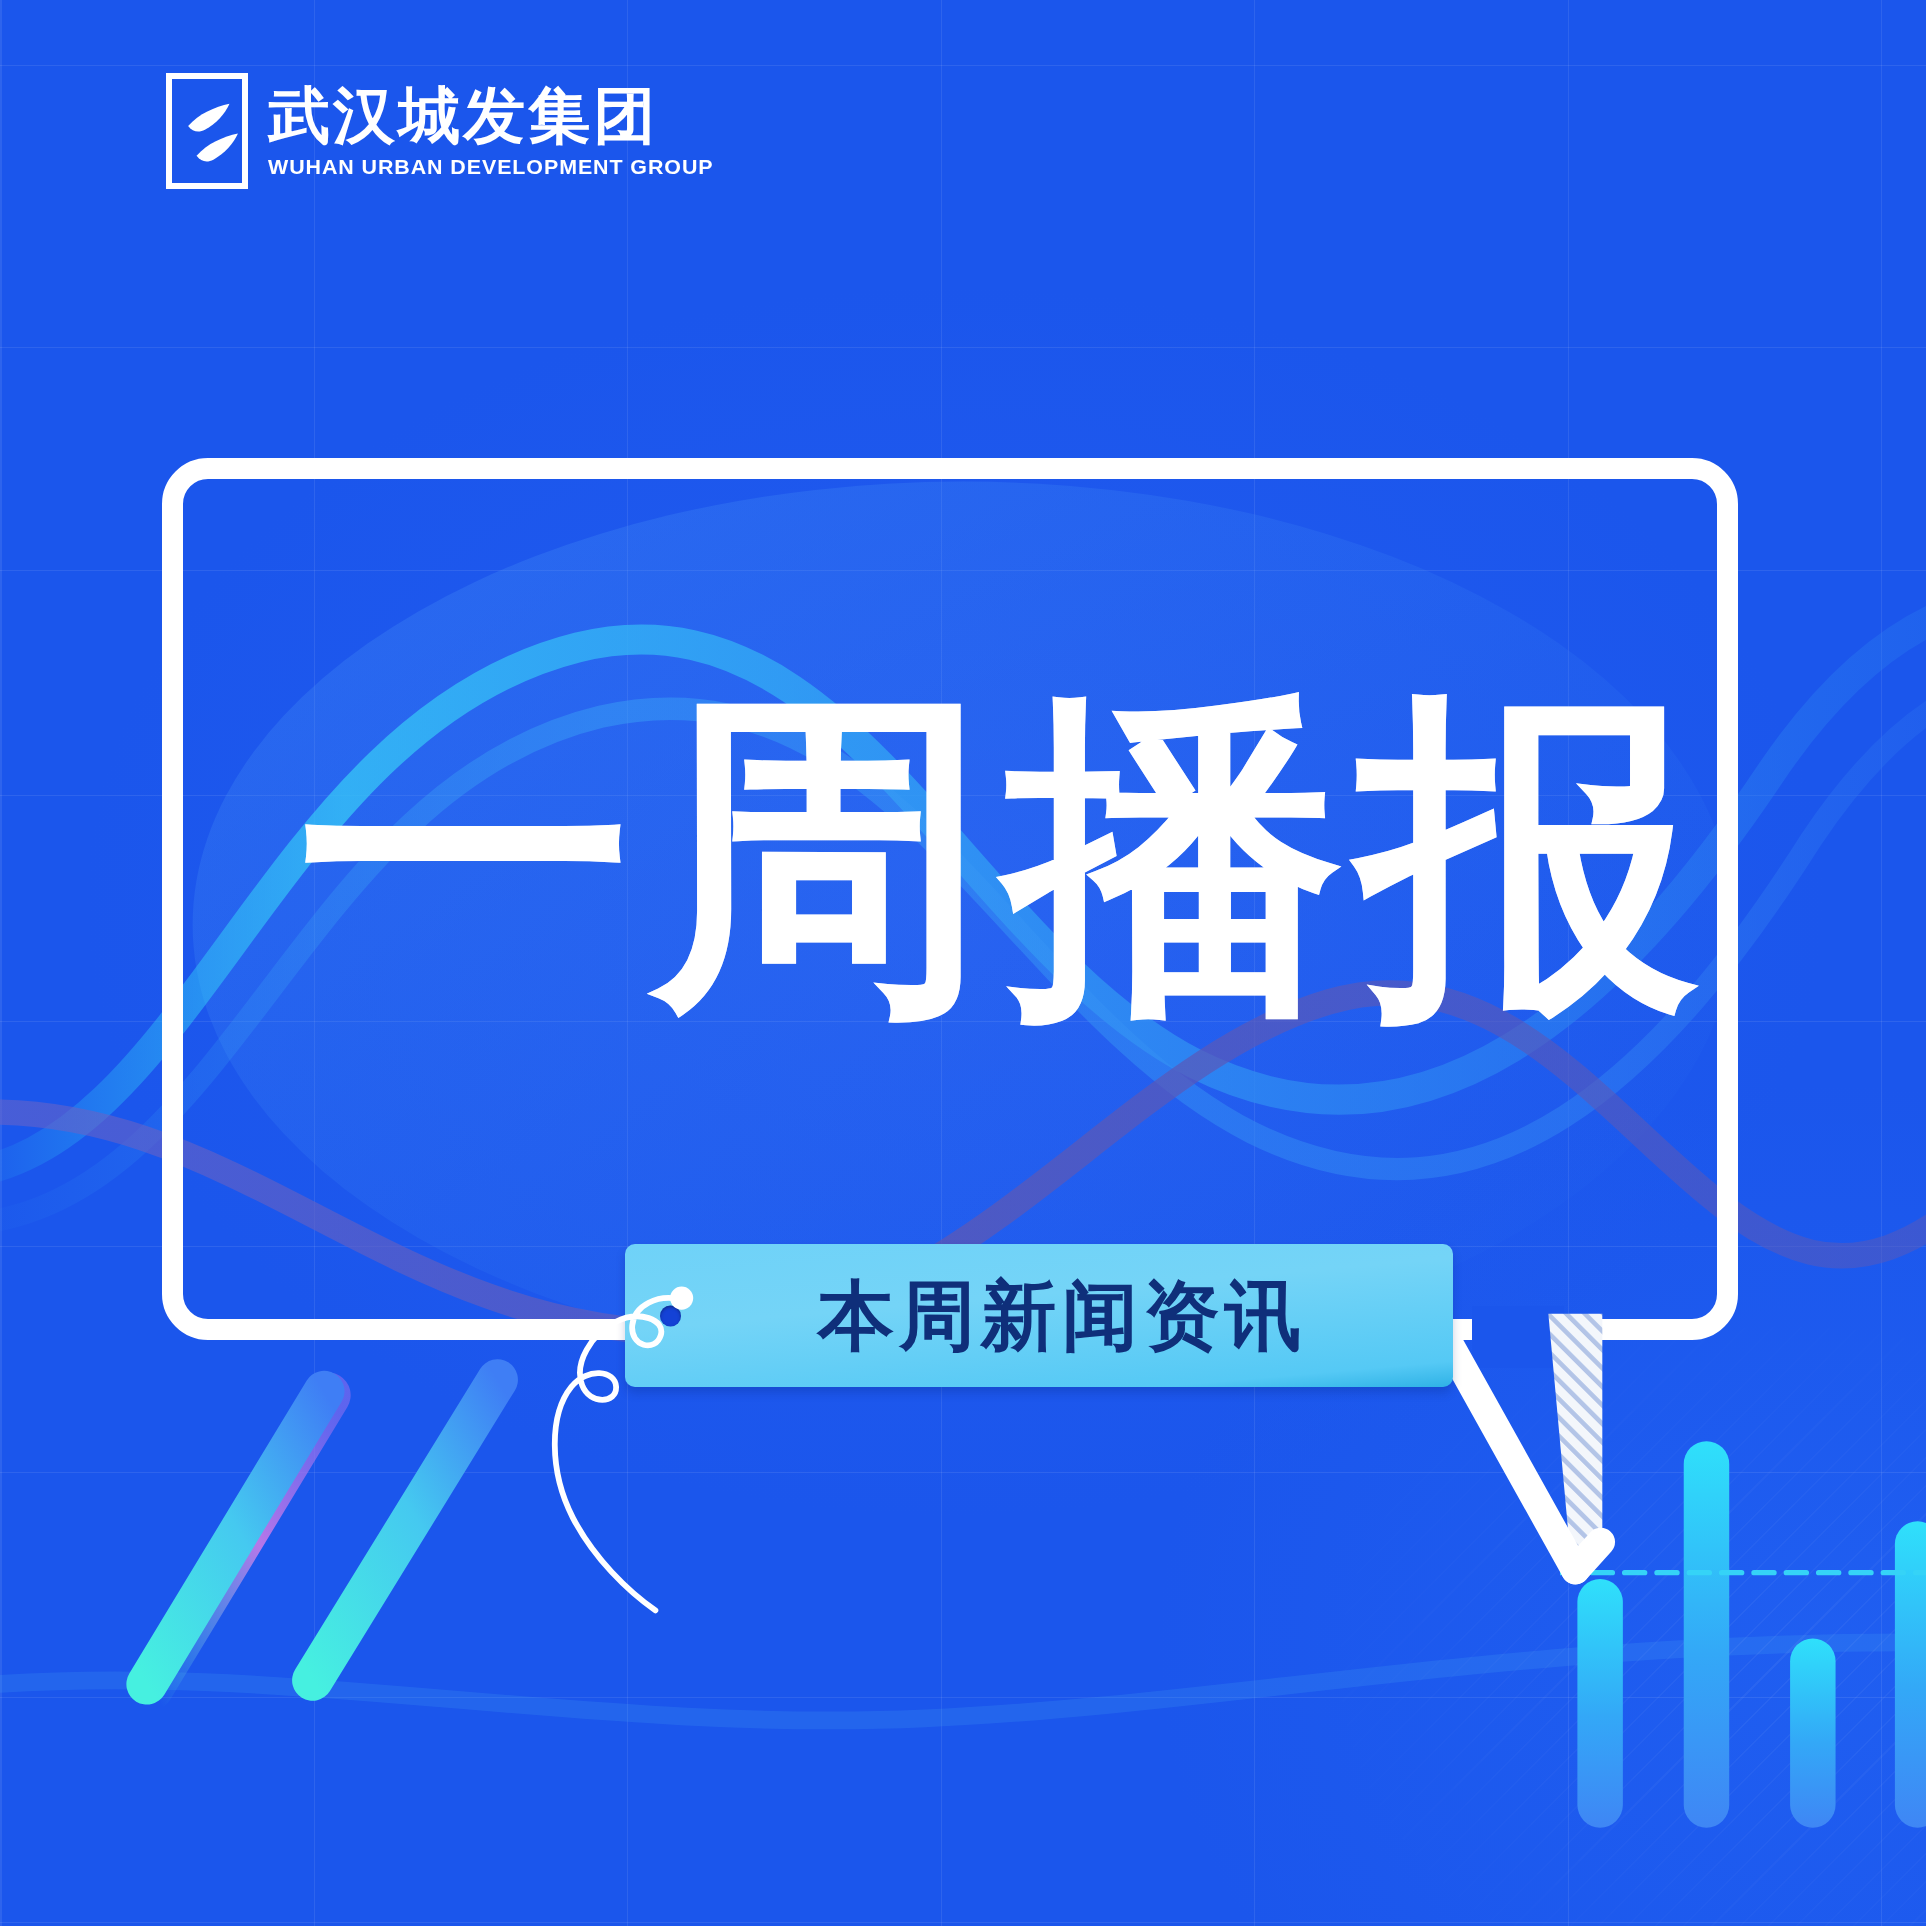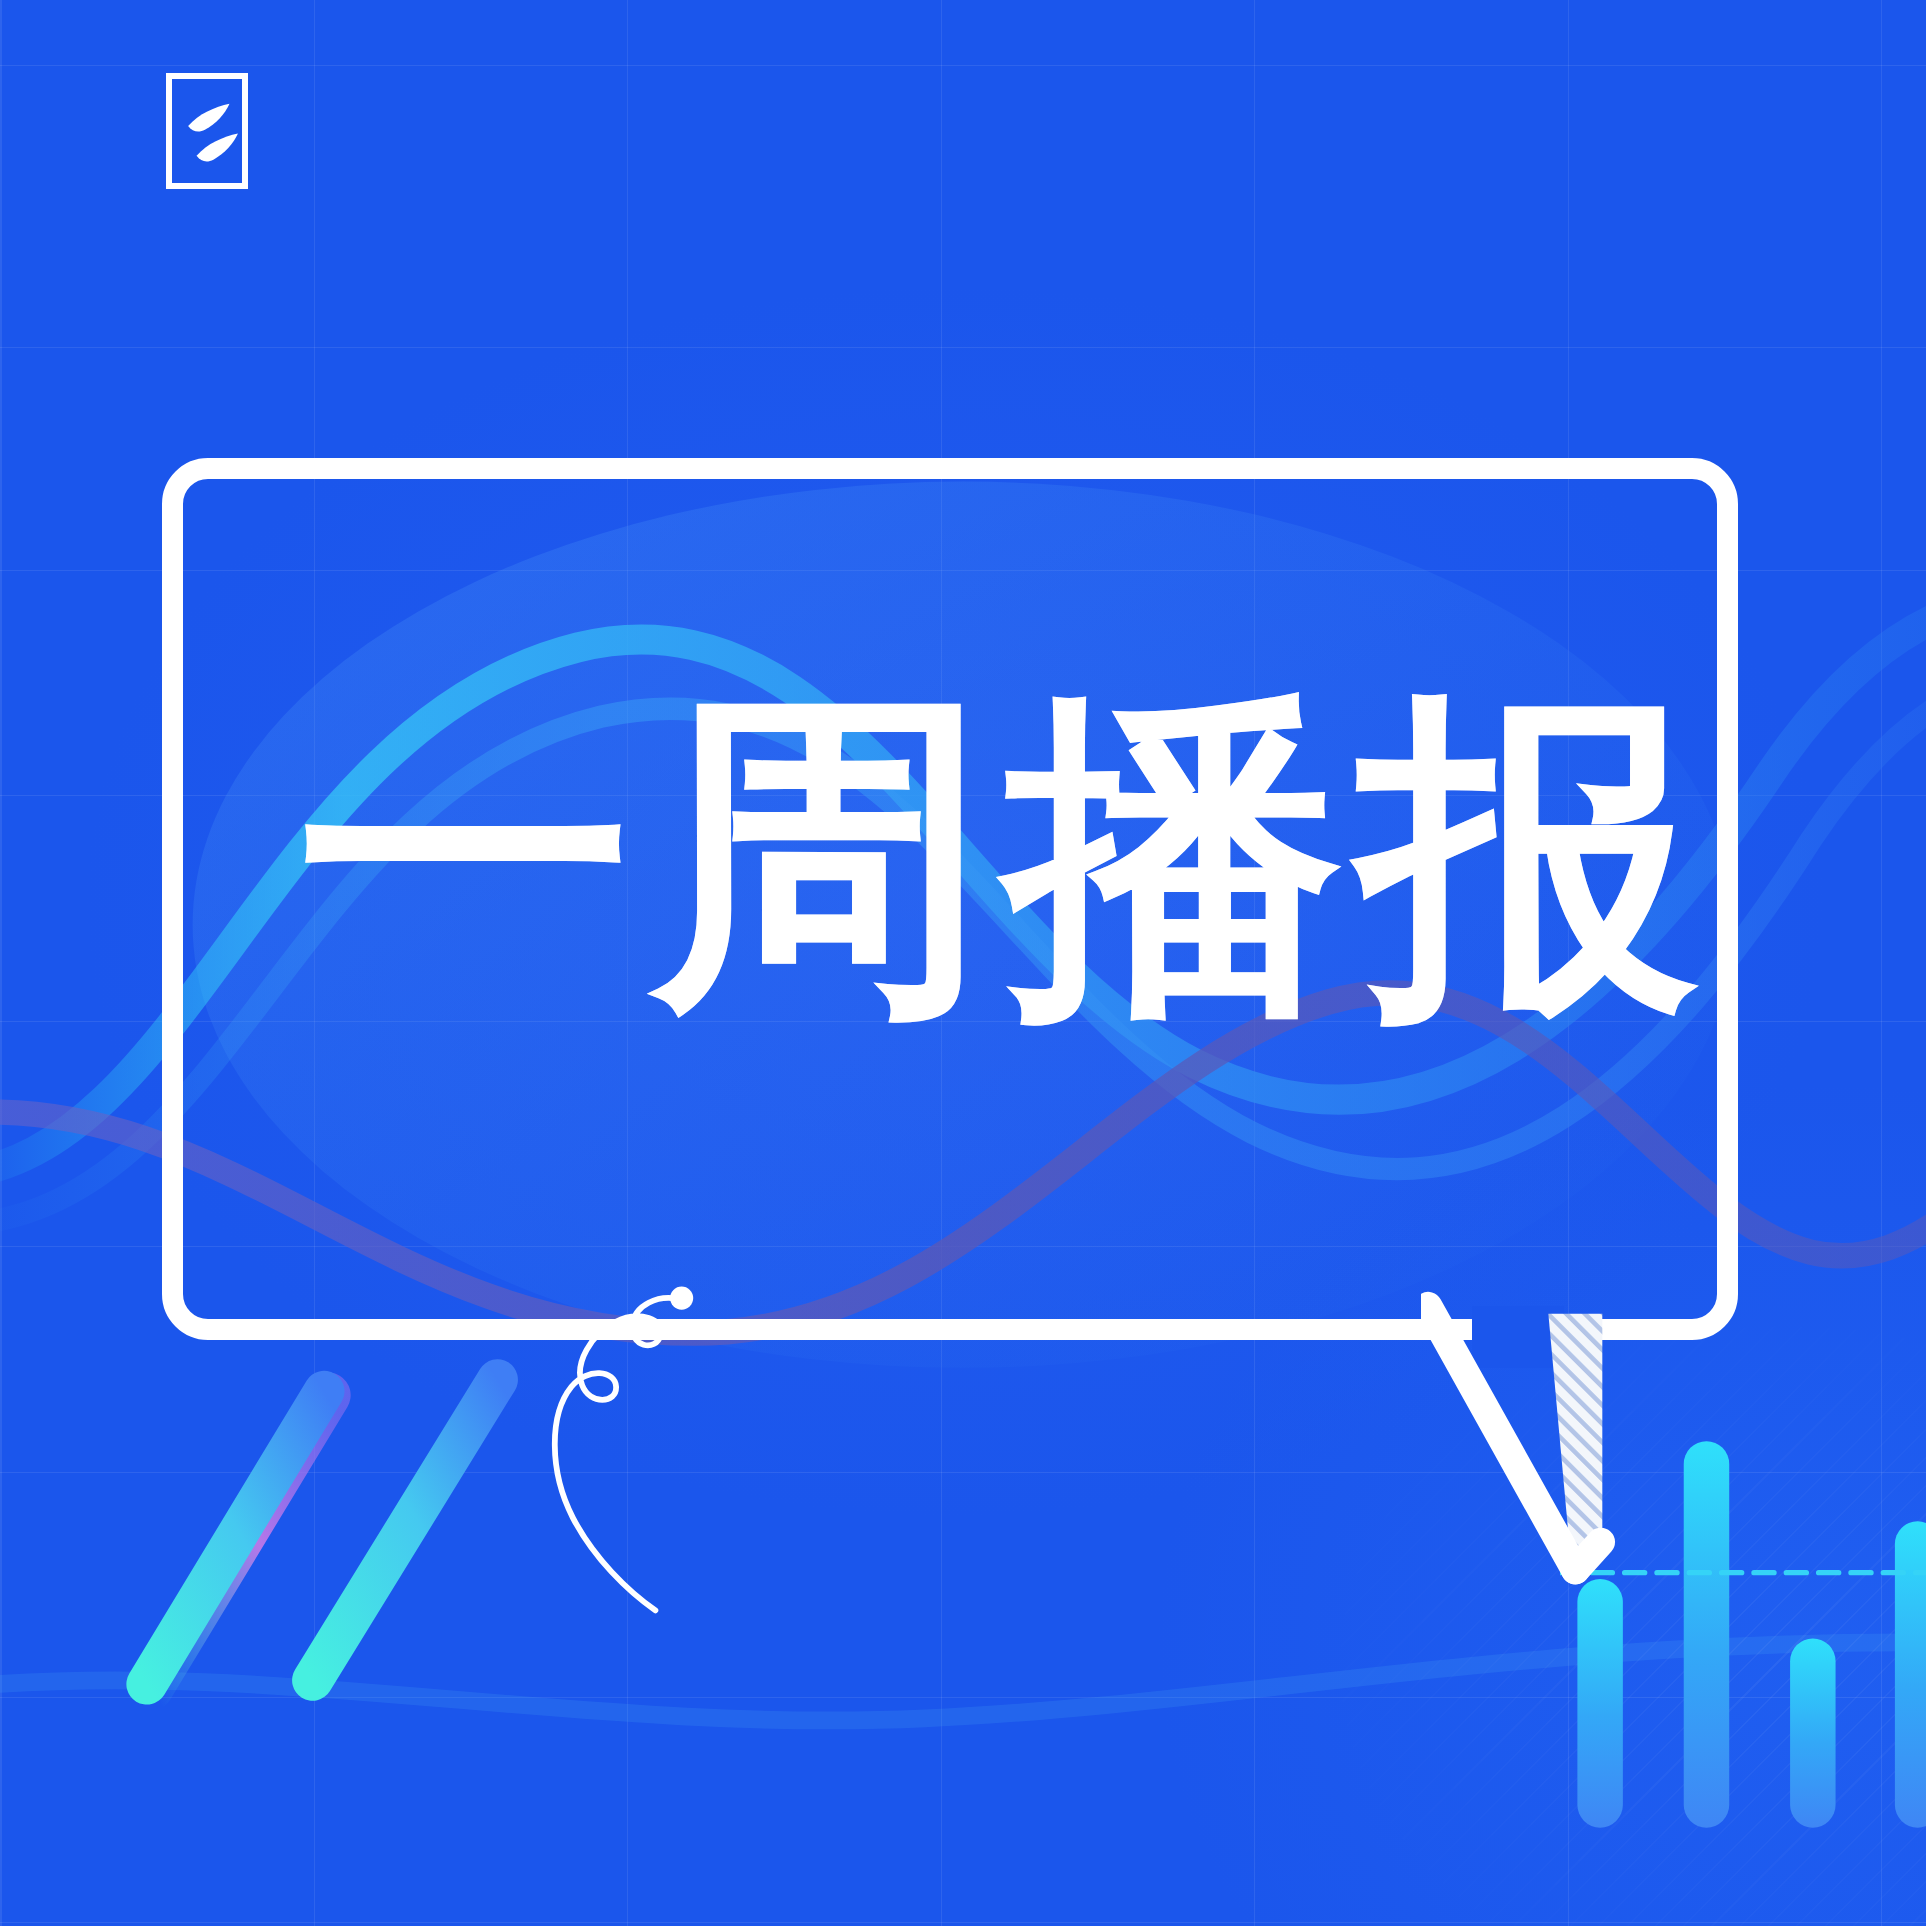--- a/index.html
+++ b/index.html
@@ -259,20 +259,24 @@
 
   <div class="hatch-tex"></div>
 
   <div class="logo">
     <div class="logo-mark">
       <svg viewBox="0 0 180 260" width="69" height="103" style="position:absolute;left:0;top:0;">
         <path d="M42 118 C70 86, 112 68, 150 60 C138 86, 116 112, 86 128 C70 136, 54 134, 42 118 Z" fill="#ffffff"></path>
         <path d="M64 196 C92 164, 134 146, 172 138 C160 164, 138 190, 108 206 C92 214, 76 212, 64 196 Z" fill="#ffffff"></path>
       </svg>
     </div>
+    <div class="logo-words">
+      <div class="logo-cn">武汉城发集团</div>
+      <div class="logo-en">WUHAN URBAN DEVELOPMENT GROUP</div>
+    </div>
   </div>
 
   <div class="bubble"></div>
   <div class="bubble-gap"></div>
 
   <svg class="tail" viewBox="0 0 640 820">
     <defs>
       <pattern id="tailHatch" width="34" height="34" patternTransform="rotate(-45)" patternUnits="userSpaceOnUse">
         <rect width="34" height="34" fill="#f3f6fb"></rect>
         <rect width="12" height="34" fill="#7e9ad6" opacity=".55"></rect>
@@ -280,20 +284,24 @@
     </defs>
 
     <path d="M 330 80 L 470 80 L 470 690 L 392 760 Z" fill="url(#tailHatch)"></path>
 
     <path d="M 18 60 L 400 745" fill="none" stroke="#ffffff" stroke-width="74" stroke-linecap="round"></path>
     <path d="M 400 745 L 466 672" fill="none" stroke="#ffffff" stroke-width="74" stroke-linecap="round"></path>
   </svg>
 
   <div class="headline">一周播报</div>
 
+  <div class="tag">
+    <div class="tag-hole"></div>
+    <div class="tag-text">本周新闻资讯</div>
+  </div>
 
   <svg class="string" viewBox="0 0 760 980">
     <path d="M 430 72
              C 380 62, 318 86, 312 140
              C 306 196, 372 212, 386 166
              C 398 126, 330 100, 268 132
              C 206 164, 160 238, 182 296
              C 202 348, 272 344, 270 300
              C 268 258, 196 248, 154 300
              C 96 372, 96 520, 158 640

